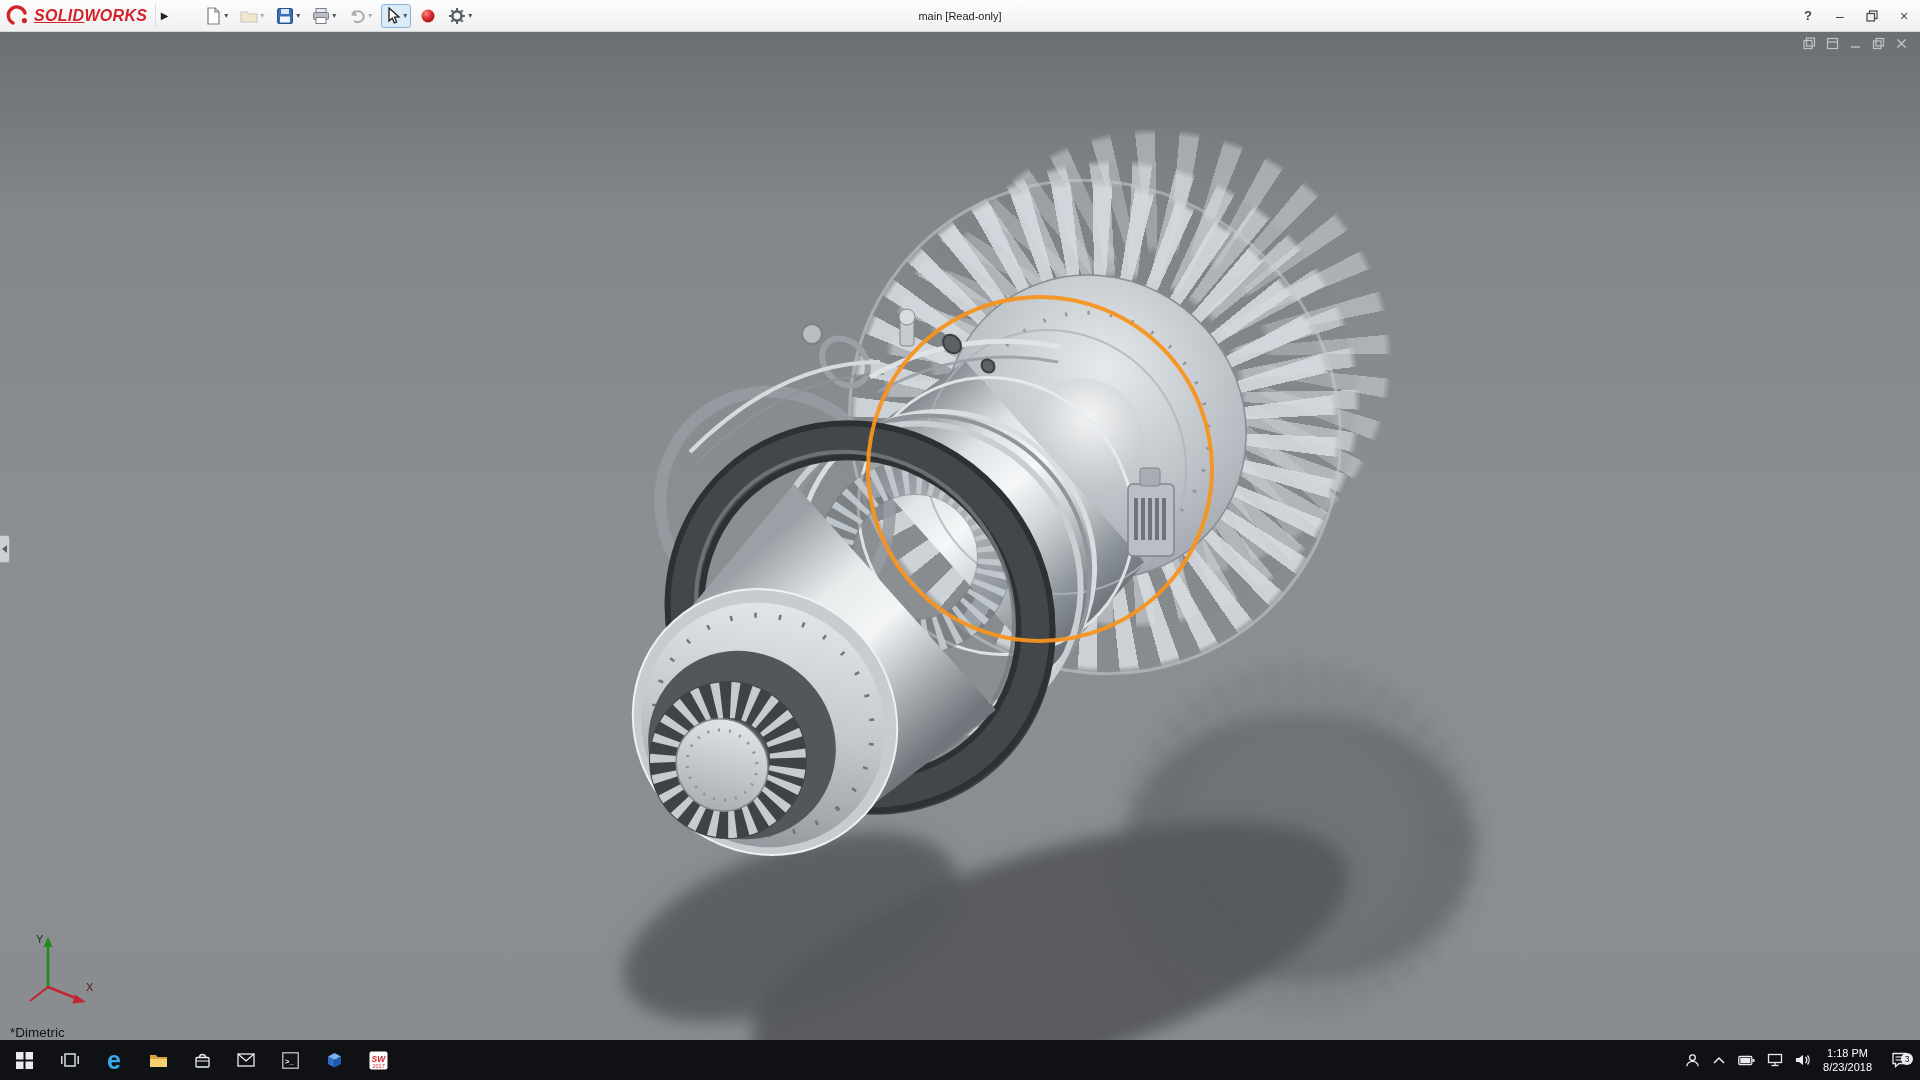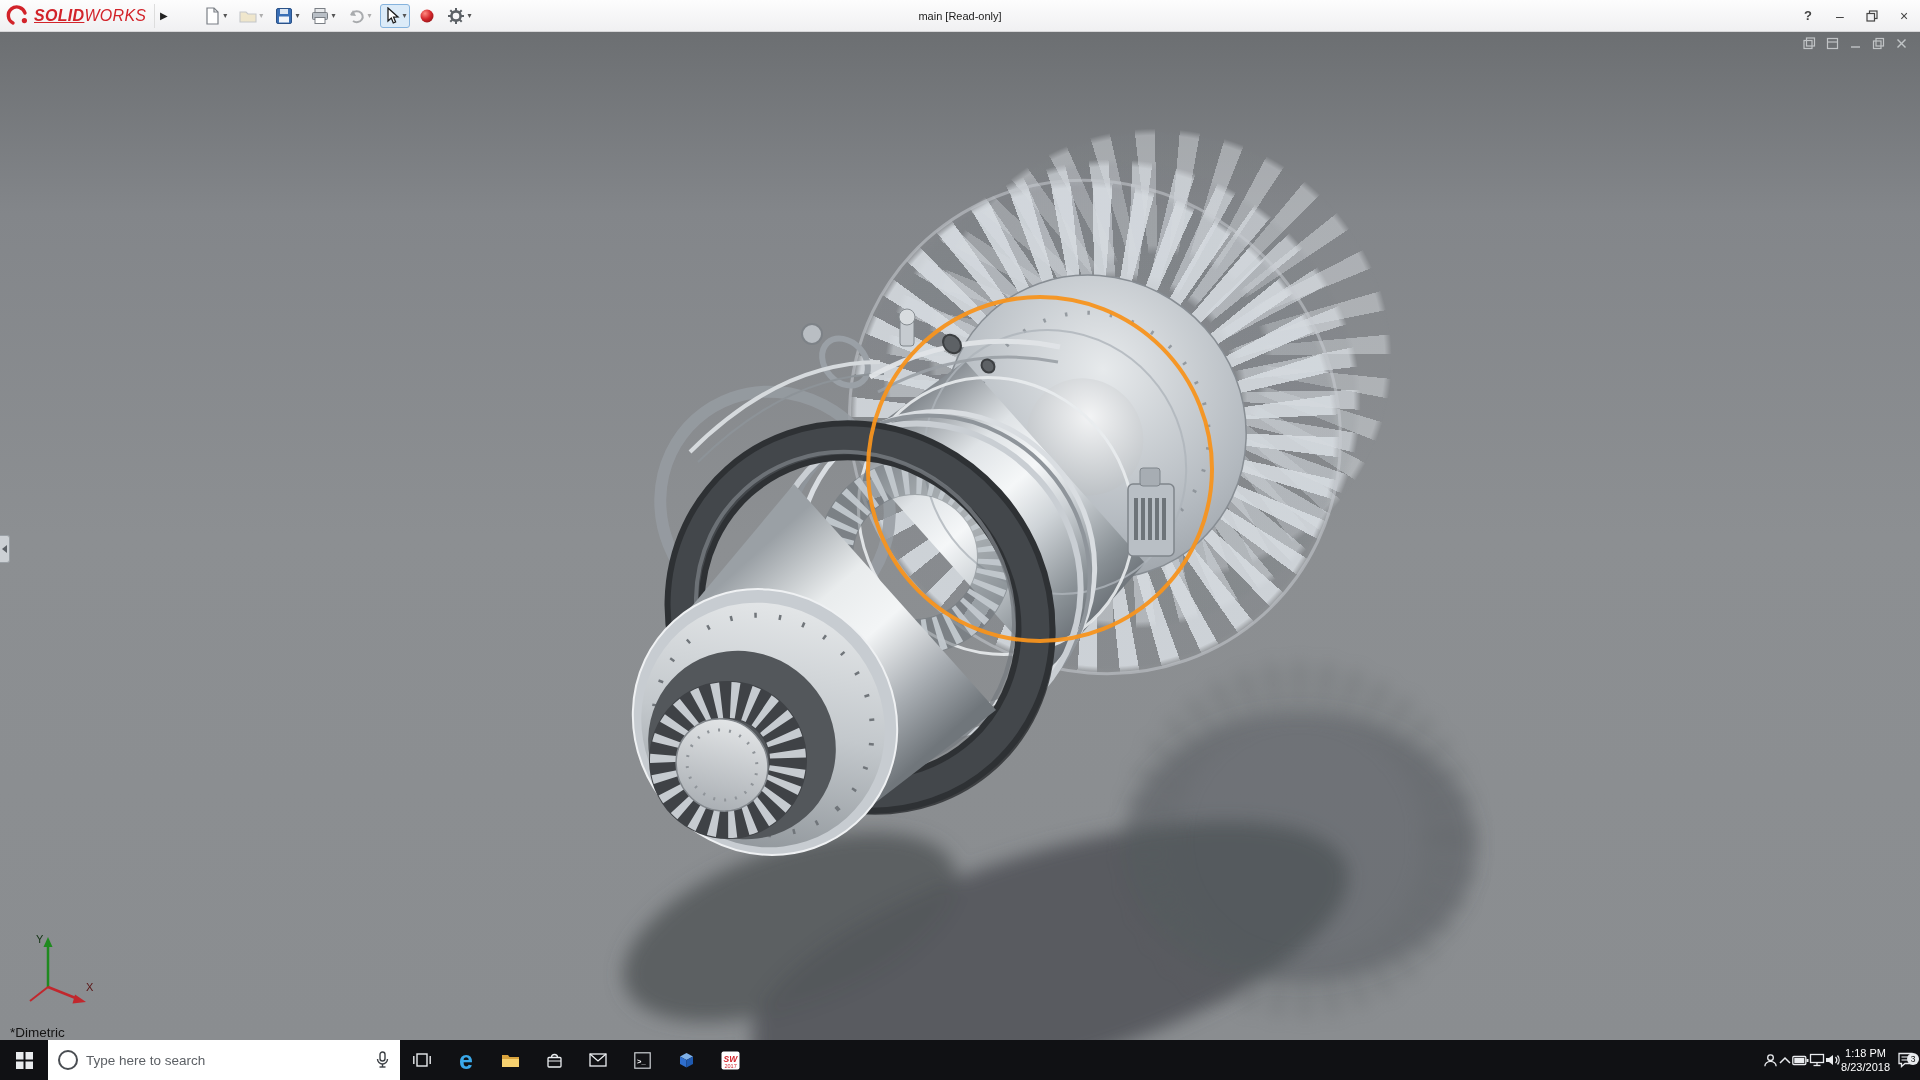--- a/index.html
+++ b/index.html
@@ -3,21 +3,21 @@
 <meta charset="utf-8">
 <style>
   * { margin:0; padding:0; box-sizing:border-box; }
   html,body { width:1920px; height:1080px; overflow:hidden; font-family:"Liberation Sans",sans-serif; }
 
   
   .titlebar { position:relative; height:32px; background:linear-gradient(#fdfdfd,#f0f0f2); border-bottom:1px solid #d6d6d8; display:flex; align-items:center; }
   .brand { display:flex; align-items:center; gap:4px; padding:0 8px 0 6px; }
   .brand-text { font-size:16px; font-style:italic; letter-spacing:.3px; }
   .brand-solid { color:#d2232a; font-weight:bold;text-decoration:underline; }
-  .brand-works { color:#d2232a; font-weight:400; }
+  .brand-works { color:#d2232a; font-weight:700; }
   .flyout-btn { width:18px; height:24px; display:flex; align-items:center; justify-content:center; font-size:10px; color:#222; border-left:1px solid #ddd; cursor:default; }
   .toolbar { display:flex; align-items:center; gap:6px; margin-left:28px; }
   .tb-btn { display:flex; align-items:center; gap:2px; padding:2px 3px; border-radius:3px; }
   .tb-btn.disabled { opacity:.45; }
   .tb-btn.selected { background:#dcebf8; border:1px solid #86b3dd; }
   .dd { font-size:8px; color:#555; }
   .doc-title { position:absolute; left:50%; transform:translateX(-50%); font-size:11px; color:#1c1c1c; }
   .win-controls { margin-left:auto; display:flex; align-items:center; }
   .wc { width:32px; height:30px; display:flex; align-items:center; justify-content:center; color:#444; font-size:14px; }
   .wc.help { font-weight:bold; font-size:13px; }
@@ -50,21 +50,21 @@
 
   
   .taskbar { height:40px; background:#101114; display:flex; align-items:stretch; color:#e9ebee; }
   .tb-start { width:48px; display:flex; align-items:center; justify-content:center; }
   .searchbox { width:352px; background:#ffffff; display:flex; align-items:center; gap:8px; padding:0 10px; }
   .cortana-ring { width:20px; height:20px; border:2px solid #494d52; border-radius:50%; flex:none; }
   .searchbox input { flex:1; border:none; outline:none; font-size:13.5px; color:#333; font-family:"Liberation Sans",sans-serif; background:transparent; }
   .searchbox input::placeholder { color:#5c6065; opacity:1; }
   .task-icon { width:44px; display:flex; align-items:center; justify-content:center; }
   .edge-e { color:#3aa9ea; font-size:25px; font-weight:bold; line-height:1; }
-  .tray { margin-left:auto; display:flex; align-items:center; }
+  .tray { margin-left:auto; display:flex; align-items:center; gap:12px; padding-right:6px; }
   .tray svg { display:block; }
   .clock { font-size:11px; line-height:1.3; text-align:center; color:#fff; }
   .ac-wrap { position:relative; width:30px; display:flex; align-items:center; justify-content:center; }
   .ac-badge { position:absolute; right:1px; bottom:3px; min-width:12px; height:12px; border-radius:6px; background:#e9ebee; color:#111; font-size:8.5px; display:flex; align-items:center; justify-content:center; padding:0 2px; }
 </style>
 </head>
 <body>
 
 <div class="titlebar">
   <div class="brand">
@@ -322,30 +322,20 @@
 <div class="taskbar">
   <div class="tb-start">
     <svg width="17" height="17" viewBox="0 0 17 17">
       <rect x="0" y="0" width="7.5" height="7.5" fill="#e9ebee"></rect>
         <rect x="9.5" y="0" width="7.5" height="7.5" fill="#e9ebee"></rect>
       <rect x="0" y="9.5" width="7.5" height="7.5" fill="#e9ebee"></rect>
         <rect x="9.5" y="9.5" width="7.5" height="7.5" fill="#e9ebee"></rect>
     </svg>
   </div>
 
-  <div class="searchbox">
-    <span class="cortana-ring"></span>
-    <input type="text" placeholder="Type here to search" style="">
-    <svg width="15" height="18" viewBox="0 0 15 18">
-      <rect x="5" y="1" width="5" height="9" rx="2.5" fill="none" stroke="#3c4045" stroke-width="1.4"></rect>
-      <path d="M2.5 8 a5 5 0 0 0 10 0" fill="none" stroke="#3c4045" stroke-width="1.4"></path>
-      <line x1="7.5" y1="13" x2="7.5" y2="16" stroke="#3c4045" stroke-width="1.4"></line>
-      <line x1="4.5" y1="16" x2="10.5" y2="16" stroke="#3c4045" stroke-width="1.4"></line>
-    </svg>
-  </div>
 
   <div class="task-icon">
     <svg width="18" height="16" viewBox="0 0 18 16">
       <rect x="4" y="2" width="10" height="12" fill="none" stroke="#e9ebee" stroke-width="1.4"></rect>
       <line x1="0.8" y1="4" x2="0.8" y2="12" stroke="#e9ebee" stroke-width="1.4"></line>
       <line x1="17.2" y1="4" x2="17.2" y2="12" stroke="#e9ebee" stroke-width="1.4"></line>
     </svg>
   </div>
   <div class="task-icon">
     <span class="edge-e">e</span>

